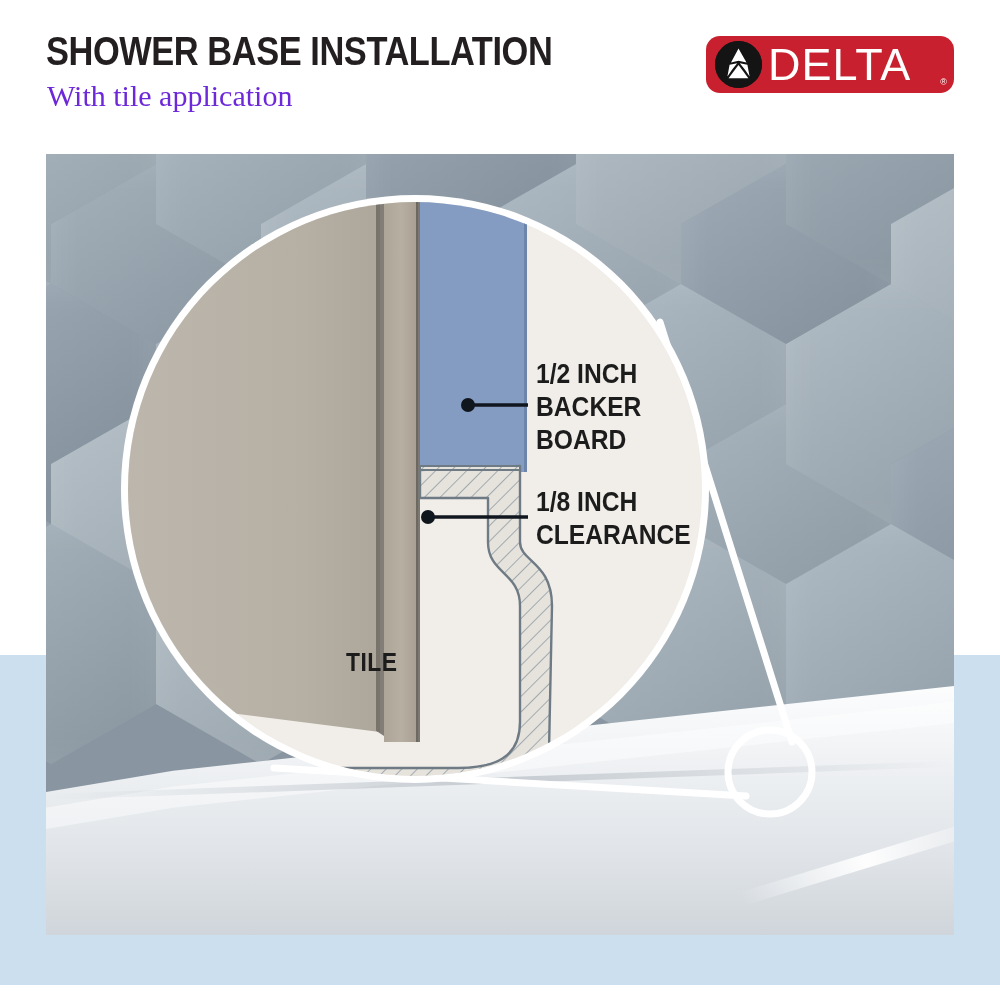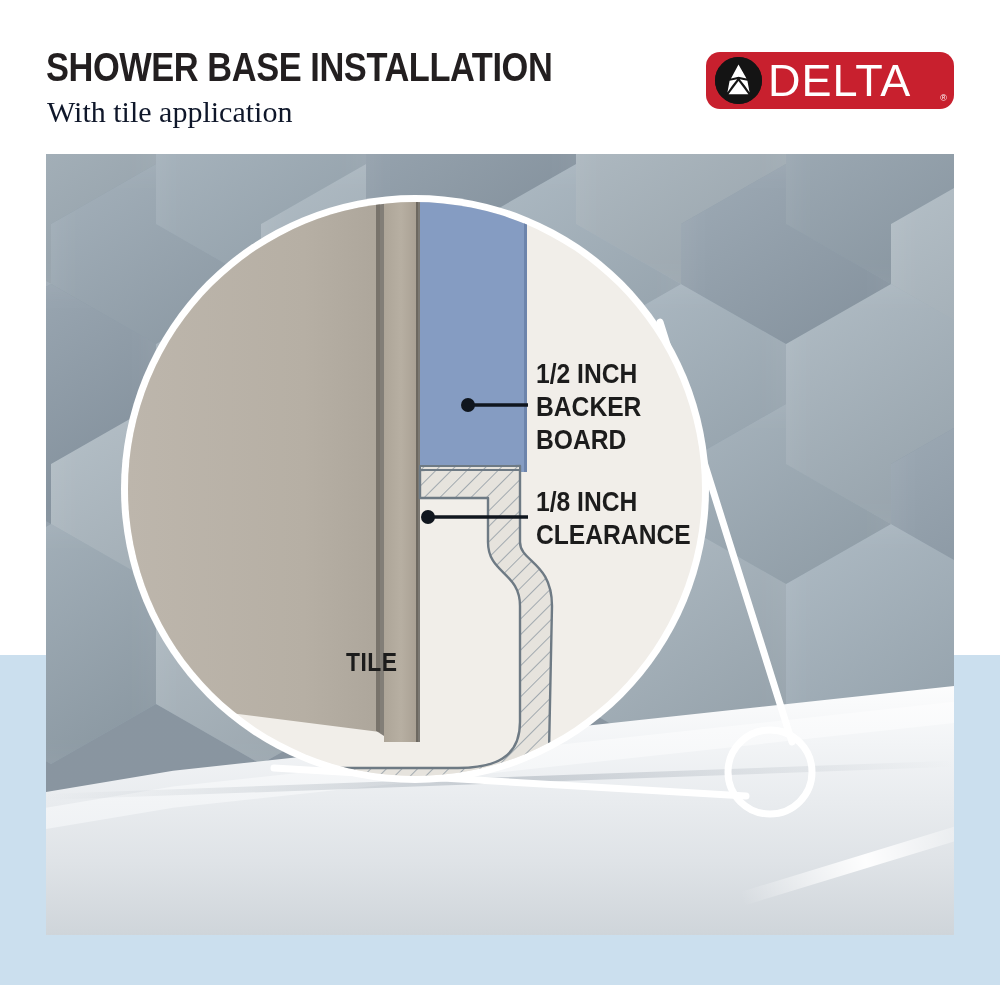--- a/index.html
+++ b/index.html
@@ -6,37 +6,37 @@
   body{
     width:1000px;height:1000px;
     background:#ffffff;
     font-family:"Liberation Sans", sans-serif;
     overflow:hidden;
     position:relative;
   }
   .page{position:absolute;inset:0;background:#fff;}
 
   
-  .header{position:absolute;left:0;top:16px;width:904px;height:150px;}
+  .header{position:absolute;left:0;top:0;width:904px;height:150px;}
   .title{
     position:absolute;left:46px;top:29px;
     font-family:"Liberation Sans", sans-serif;
     font-weight:bold;
     font-size:40px;
     letter-spacing:-0.5px;
     color:#231f20;
     transform:scaleX(0.86);
     transform-origin:left top;
     white-space:nowrap;
   }
   .subtitle{
     position:absolute;left:47px;top:79px;
     font-family:"Liberation Serif", serif;
     font-size:30px;
-    color:#0f172a;
+    color:#6d28d9;
     white-space:nowrap;
   }
 
   
   .logo{
     position:absolute;left:706px;top:36px;
     width:248px;height:57px;
     background:#C8202E;
     border-radius:14px;
     overflow:hidden;

